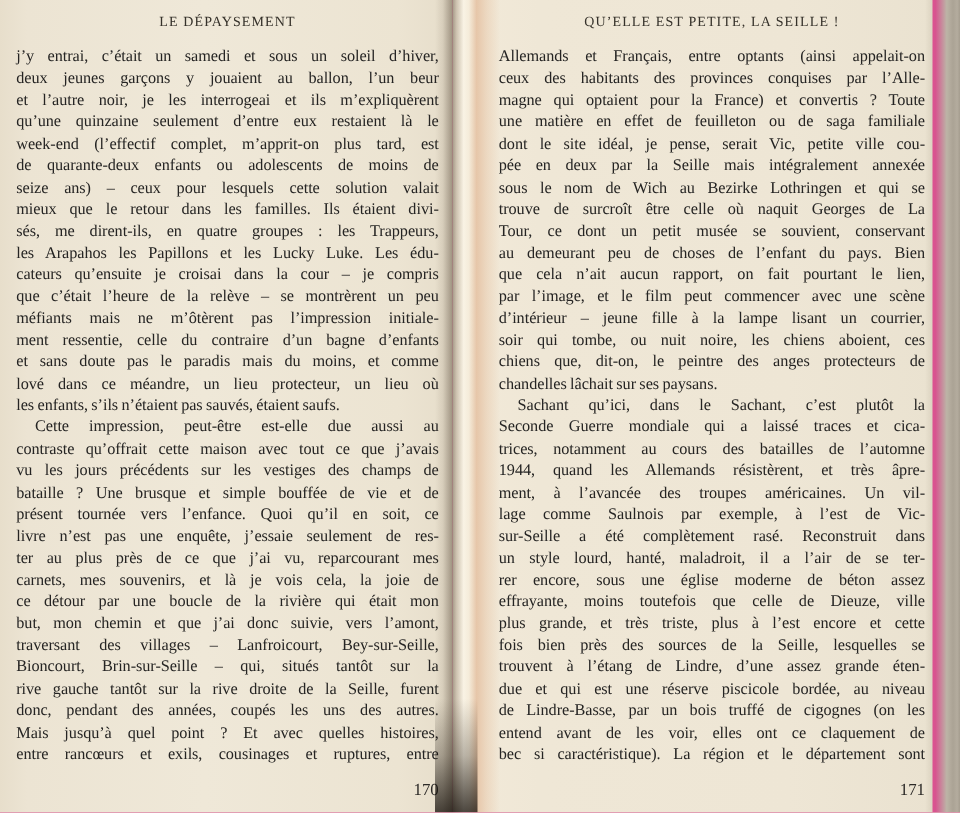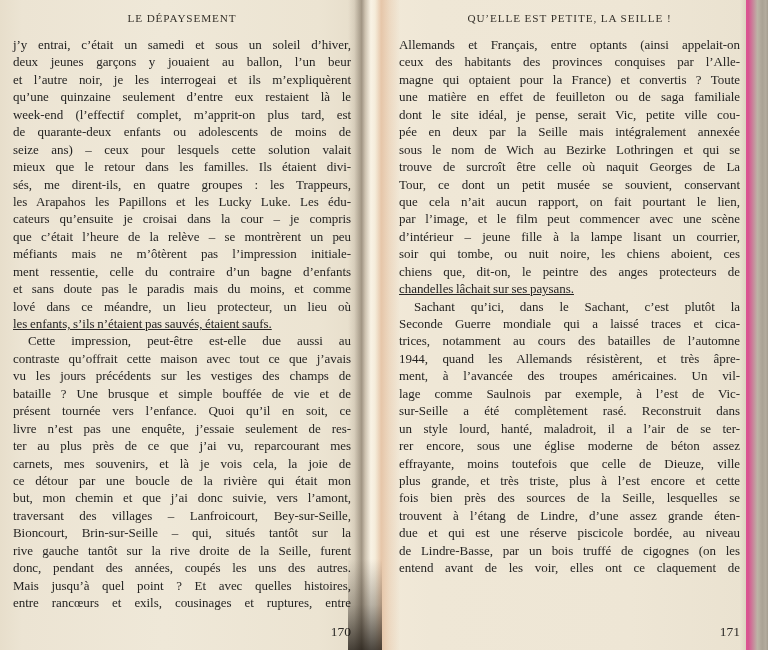--- a/index.html
+++ b/index.html
@@ -26,21 +26,21 @@
   .page-right .running-head { left:37px; width:341px; }
   .text-col { position:absolute; top:36px; }
   .page-left .text-col { left:13px; width:338px; }
   .page-right .text-col { left:37px; width:341px; }
   .line {
     height:17.45px; line-height:17.45px; font-size:13px;
     white-space:nowrap; overflow:visible;
     text-align:justify; text-align-last:justify;
     word-spacing:-0.5px; letter-spacing:-0.05px;
   }
-  .line.para-end { text-align-last:left;text-decoration:underline; }
+  .line.para-end { text-align-last:left; }
   .line.indent { text-indent:15px; }
   .page-number {
     position:absolute; top:624px; text-align:right; font-size:13.5px; color:#2c2a27;
   }
   .page-left .page-number { left:13px; width:338px; }
   .page-right .page-number { left:37px; width:341px; }
   .gutter {
     position:absolute; left:348px; top:0; width:52px; height:650px; pointer-events:none;
     background:linear-gradient(90deg,
       rgba(77,61,43,0) 0%,
@@ -118,20 +118,21 @@
     <div class="text-col">
         <div class="line">Allemands et Français, entre optants (ainsi appelait-on</div>
         <div class="line">ceux des habitants des provinces conquises par l’Alle-</div>
         <div class="line">magne qui optaient pour la France) et convertis ? Toute</div>
         <div class="line">une matière en effet de feuilleton ou de saga familiale</div>
         <div class="line">dont le site idéal, je pense, serait Vic, petite ville cou-</div>
         <div class="line">pée en deux par la Seille mais intégralement annexée</div>
         <div class="line">sous le nom de Wich au Bezirke Lothringen et qui se</div>
         <div class="line">trouve de surcroît être celle où naquit Georges de La</div>
         <div class="line">Tour, ce dont un petit musée se souvient, conservant</div>
+        <div class="line">au demeurant peu de choses de l’enfant du pays. Bien</div>
         <div class="line">que cela n’ait aucun rapport, on fait pourtant le lien,</div>
         <div class="line">par l’image, et le film peut commencer avec une scène</div>
         <div class="line">d’intérieur – jeune fille à la lampe lisant un courrier,</div>
         <div class="line">soir qui tombe, ou nuit noire, les chiens aboient, ces</div>
         <div class="line">chiens que, dit-on, le peintre des anges protecteurs de</div>
         <div class="line para-end">chandelles lâchait sur ses paysans.</div>
         <div class="line indent">Sachant qu’ici, dans le Sachant, c’est plutôt la</div>
         <div class="line">Seconde Guerre mondiale qui a laissé traces et cica-</div>
         <div class="line">trices, notamment au cours des batailles de l’automne</div>
         <div class="line">1944, quand les Allemands résistèrent, et très âpre-</div>
@@ -140,20 +141,21 @@
         <div class="line">sur-Seille a été complètement rasé. Reconstruit dans</div>
         <div class="line">un style lourd, hanté, maladroit, il a l’air de se ter-</div>
         <div class="line">rer encore, sous une église moderne de béton assez</div>
         <div class="line">effrayante, moins toutefois que celle de Dieuze, ville</div>
         <div class="line">plus grande, et très triste, plus à l’est encore et cette</div>
         <div class="line">fois bien près des sources de la Seille, lesquelles se</div>
         <div class="line">trouvent à l’étang de Lindre, d’une assez grande éten-</div>
         <div class="line">due et qui est une réserve piscicole bordée, au niveau</div>
         <div class="line">de Lindre-Basse, par un bois truffé de cigognes (on les</div>
         <div class="line">entend avant de les voir, elles ont ce claquement de</div>
+        <div class="line">bec si caractéristique). La région et le département sont</div>
       </div>
     <div class="page-number">171</div>
   </div>
 
   <div class="gutter"></div>
   <div class="gutter-bottom"></div>
   <div class="right-edge"></div>
 
 </div>
 

